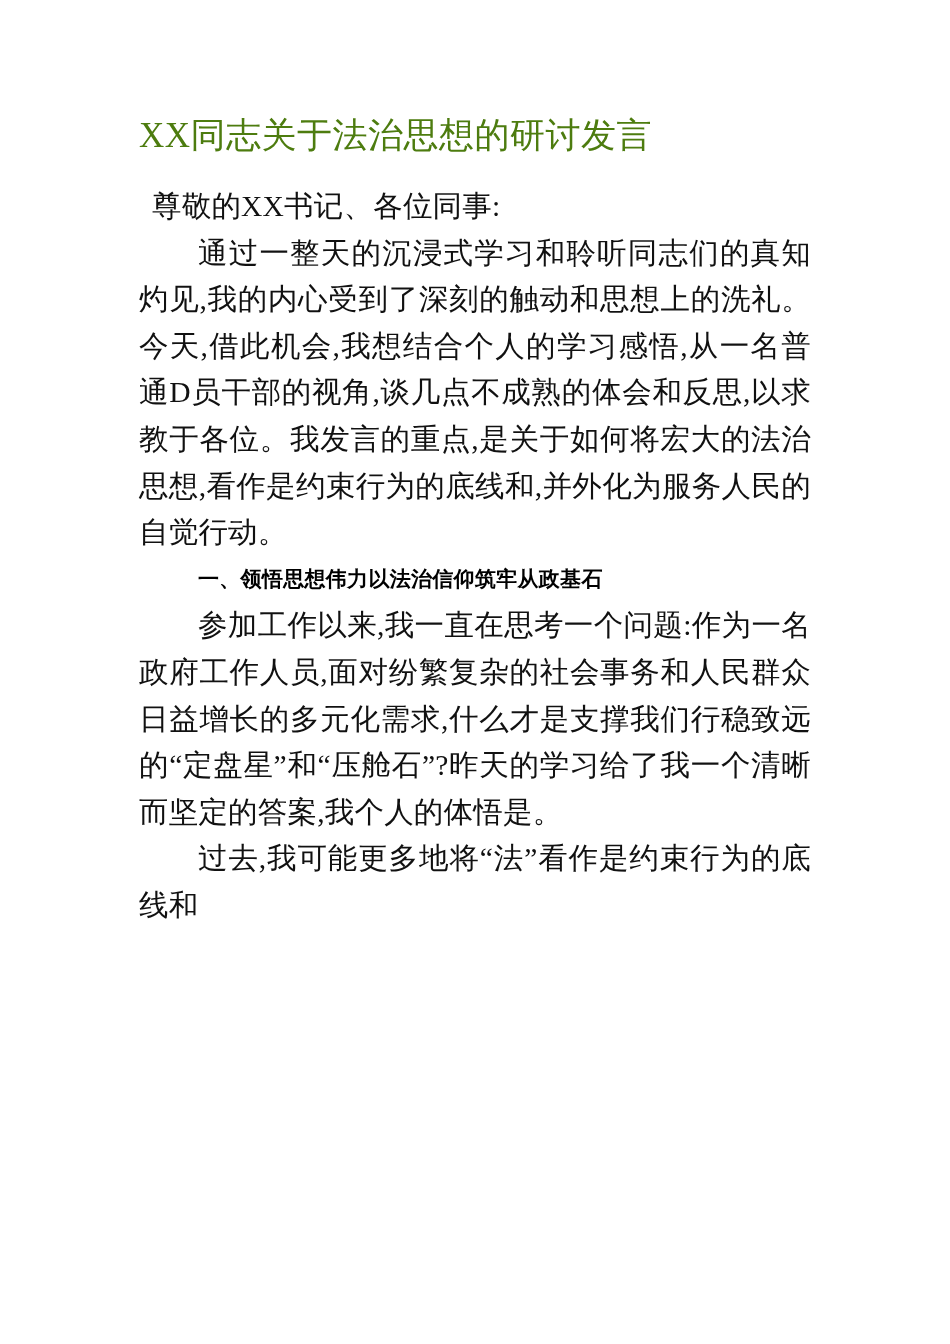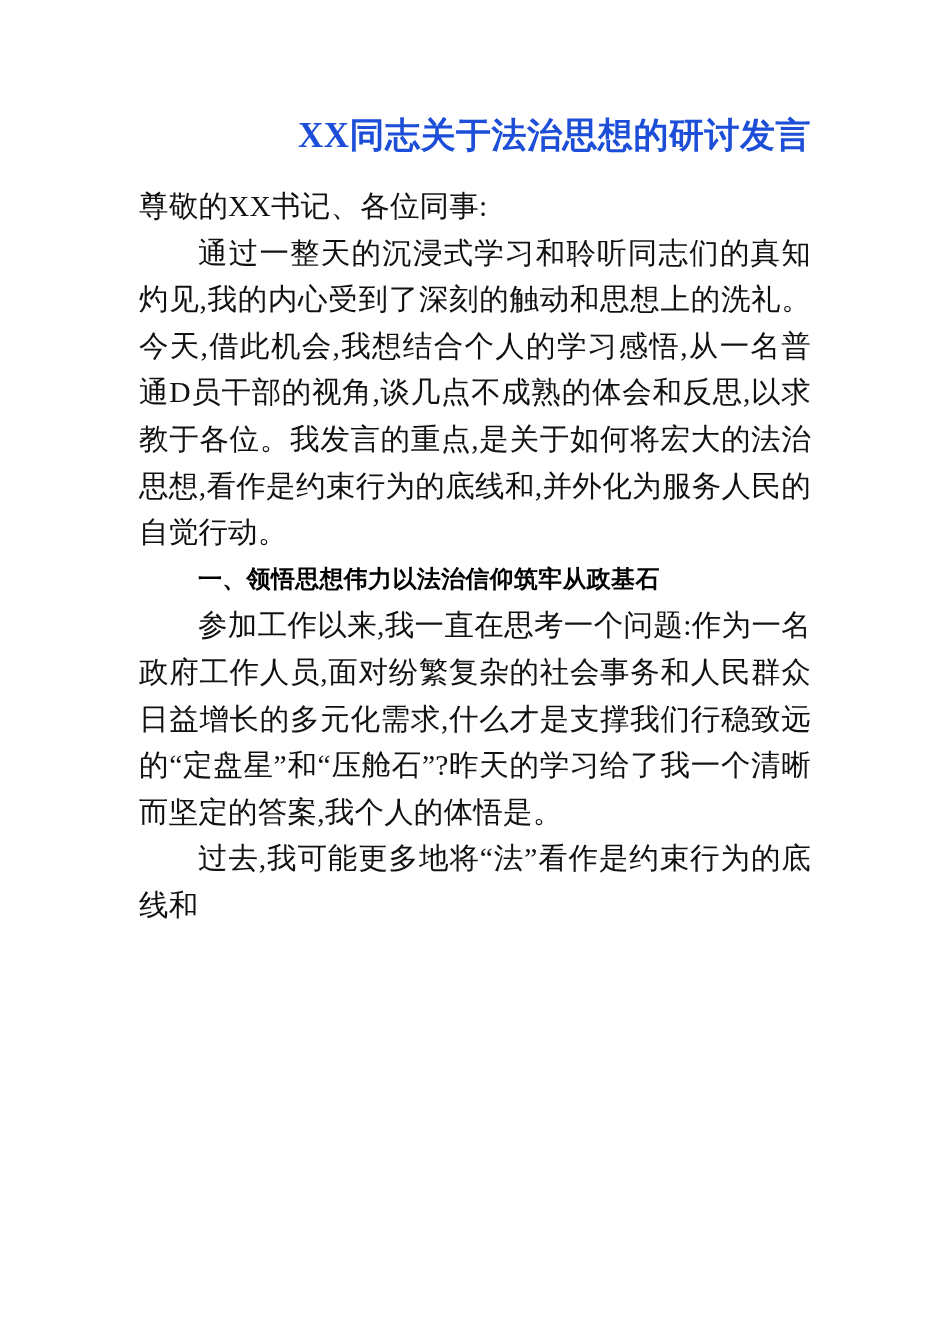--- a/index.html
+++ b/index.html
@@ -22,25 +22,25 @@
   .content {
     position: absolute;
     left: 139px;
     top: 0;
     width: 672px;
   }
 
   
   .doc-title {
     font-family: "Liberation Serif", "DejaVu Serif", serif;
-    font-weight: bold;
+    font-weight: normal;
     font-size: 35px;
     line-height: 46px;
-    color: #1d4ed8;
-    text-align: right;
+    color: #4d7c0f;
+    text-align: left;
     letter-spacing: 0.5px;
     margin: 0;
     padding-top: 113px;
     padding-bottom: 0;
     white-space: nowrap;
   }
 
   
   .body-block {
     margin-top: 24px;
@@ -60,27 +60,28 @@
     word-break: break-all;
     -webkit-font-smoothing: antialiased;
   }
 
   p.para.indent {
     text-indent: 59px;
   }
 
   p.para.noindent {
     text-indent: 0;
+    margin-left: 13px;
   }
 
   
   h2.section-heading {
     font-family: "Liberation Sans", "DejaVu Sans", sans-serif;
     font-weight: bold;
-    font-size: 24px;
+    font-size: 21px;
     line-height: 46.6px;
     color: #000000;
     margin: 0;
     padding: 0;
     text-indent: 59px;
     letter-spacing: 0.3px;
     text-align: left;
     white-space: nowrap;
   }
 </style>

